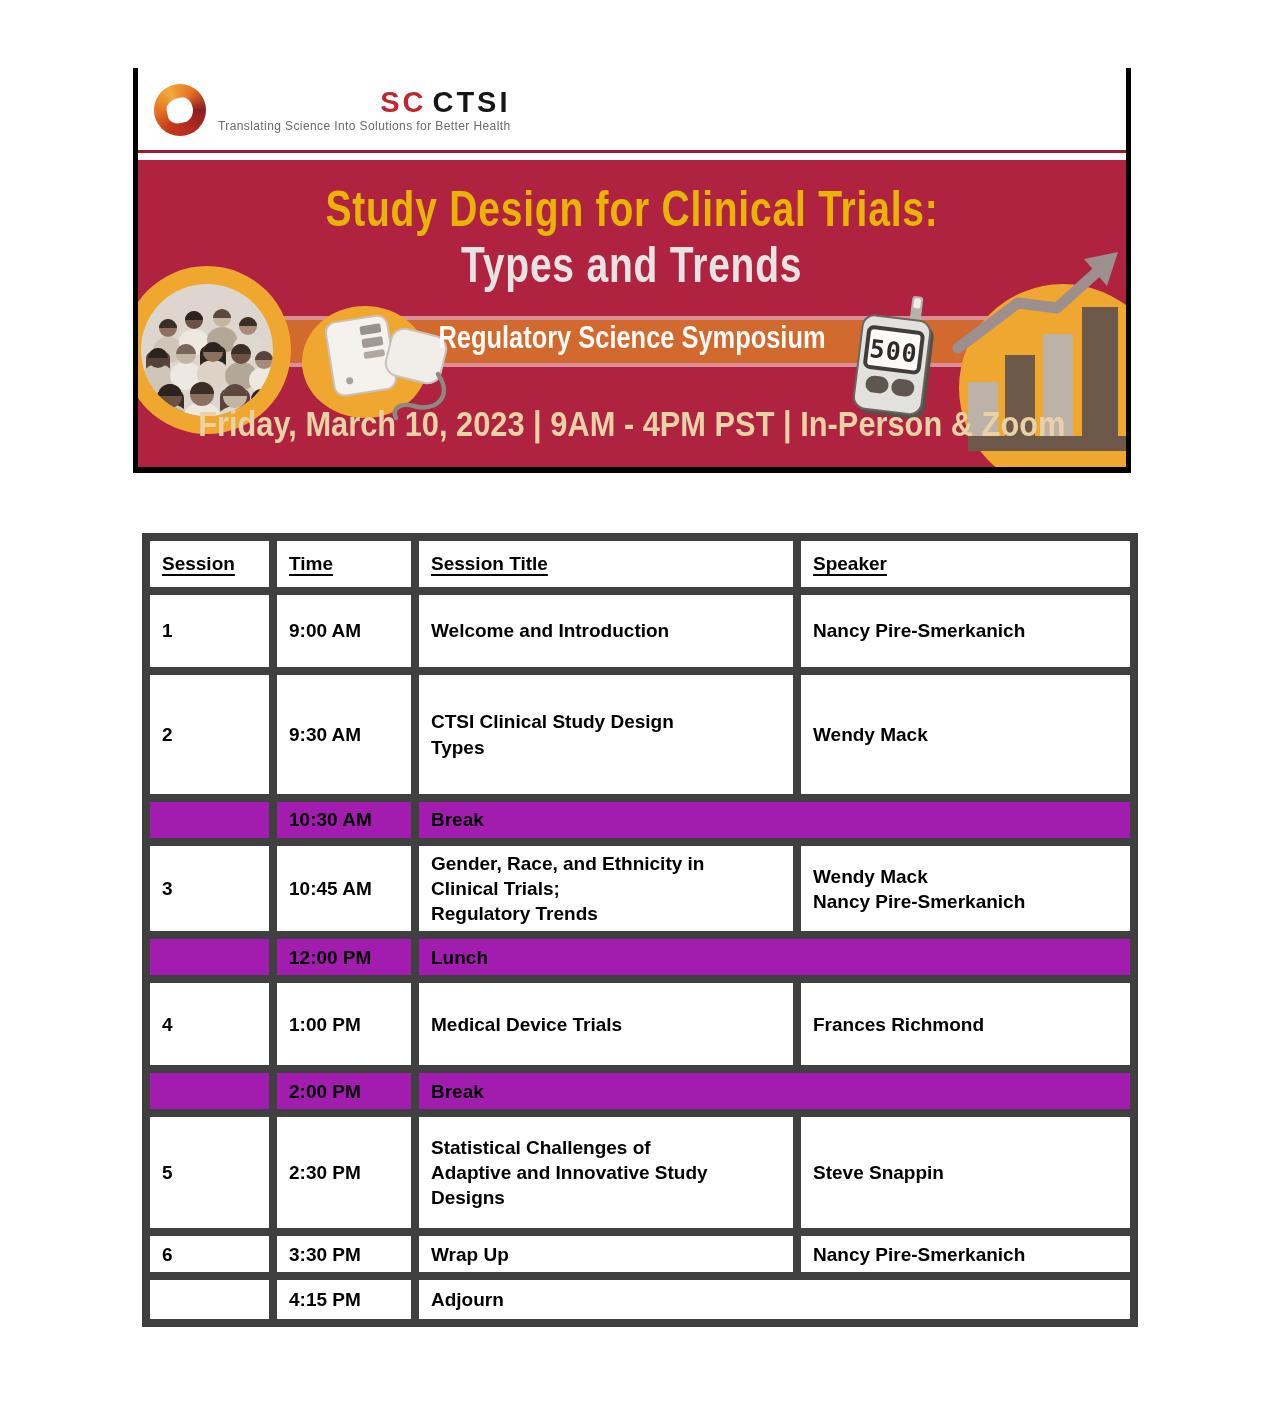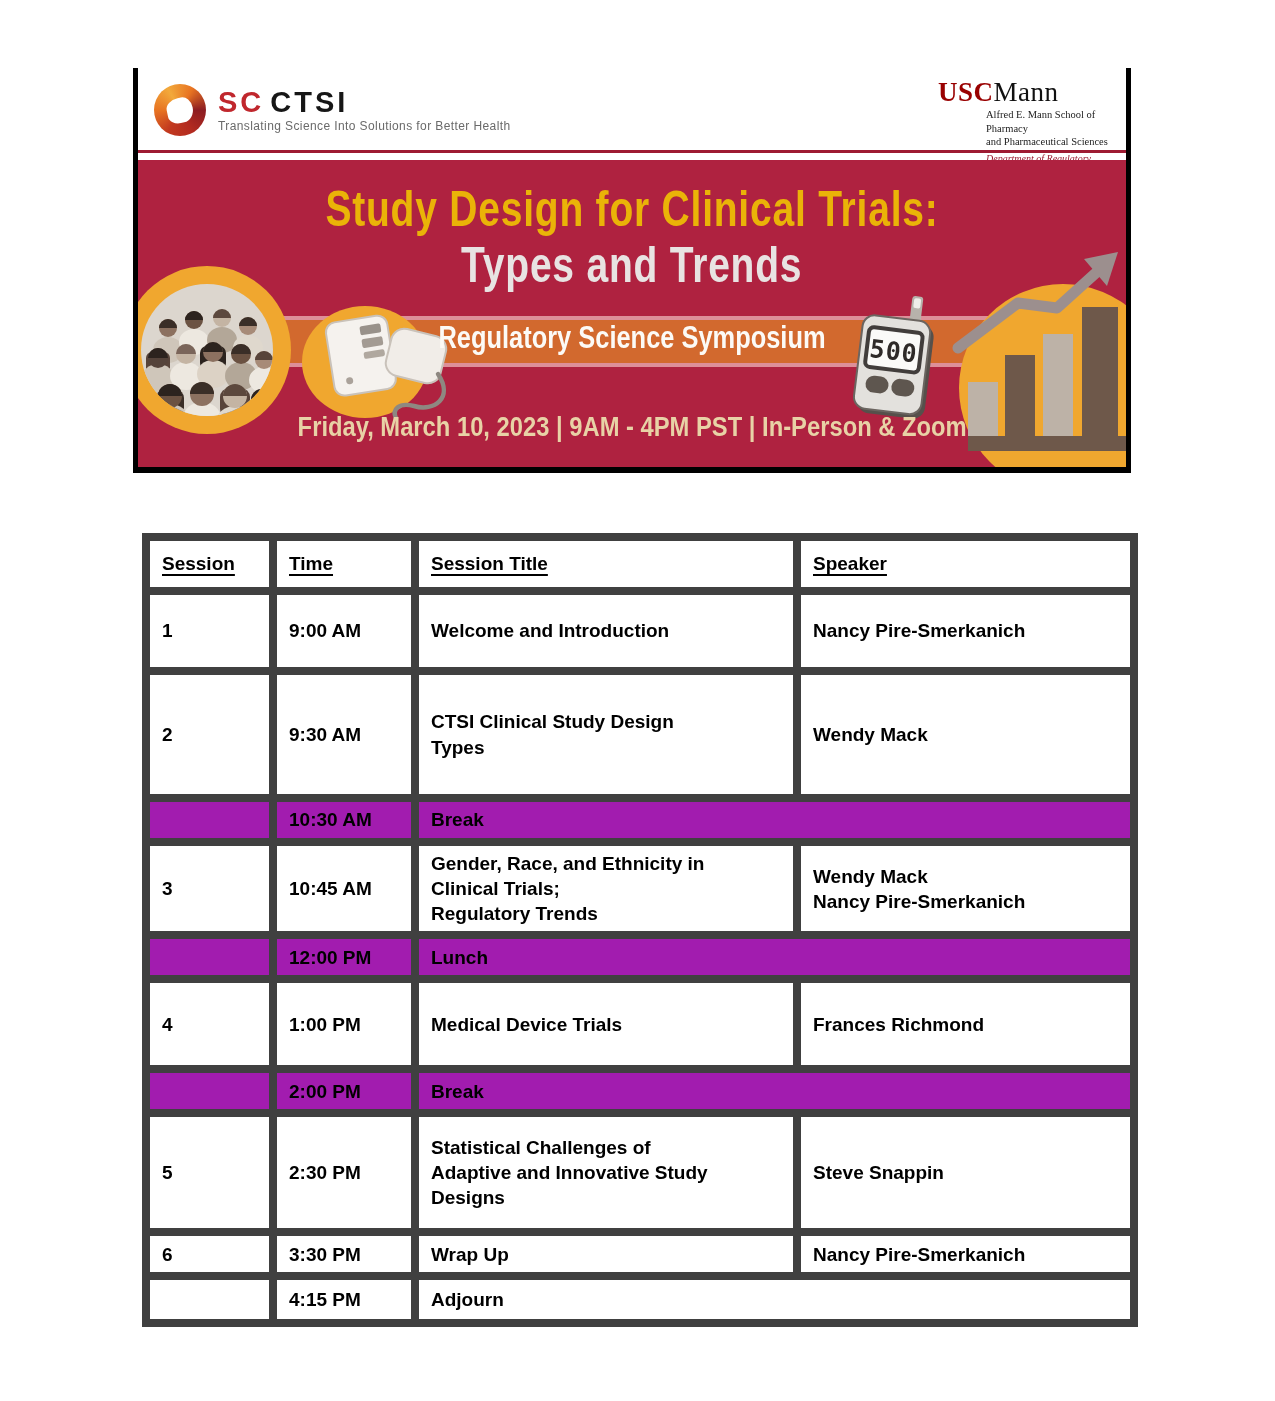--- a/index.html
+++ b/index.html
@@ -18,21 +18,21 @@
   .scctsi{position:absolute;left:16px;top:16px;display:flex;align-items:center;}
   .swirl{
     width:52px;height:52px;border-radius:50%;position:relative;
     background:conic-gradient(from 210deg,#c2391f,#e87422,#f2a93b,#e87422,#8c1d22,#b32b20,#c2391f);
   }
   .swirl::after{
     content:"";position:absolute;left:13px;top:14px;width:26px;height:25px;background:#fff;
     border-radius:58% 42% 50% 50% / 45% 55% 60% 40%;
     transform:rotate(-12deg);
   }
-  .scctsi-text{margin-left:12px;}
+  .scctsi-text{margin-left:12px;text-align:right;}
   .scctsi-word{font-size:29px;font-weight:800;letter-spacing:3px;line-height:30px;}
   .scctsi-word .sc{color:#c0272d;}
   .scctsi-word .ctsi{color:#161616;margin-left:6px;}
   .scctsi-tagline{font-size:12px;color:#6a6a6a;letter-spacing:.4px;margin-top:2px;}
   
   .uscmann{position:absolute;left:800px;top:10px;width:190px;font-family:"Liberation Serif",serif;}
   .uscmann-word{font-size:27px;line-height:28px;letter-spacing:.5px;}
   .uscmann-word .usc{color:#990000;font-weight:bold;}
   .uscmann-word .mann{color:#111;}
   .uscmann-school{margin-left:48px;font-size:10.5px;line-height:1.3;color:#222;margin-top:2px;white-space:pre-line;}
@@ -44,21 +44,21 @@
   .ribbon{position:absolute;left:0;top:156px;width:100%;z-index:1;}
   .ribbon .pink{height:4px;background:#dd8f99;}
   .ribbon .orange{height:43px;background:#d2692e;}
   .banner svg.decor{position:absolute;left:0;top:0;z-index:2;}
   .b-text{position:absolute;left:0;right:0;text-align:center;z-index:3;font-weight:bold;}
   .b-text .cx{display:inline-block;transform:scaleX(.78);transform-origin:50% 50%;white-space:nowrap;}
   .b-title1{top:20px;font-size:50px;color:#eab308;letter-spacing:1px;}
   .b-title2{top:76px;font-size:50px;color:#e8e3e2;letter-spacing:1px;}
   .b-sub{top:160px;font-size:31px;color:#fcfaf6;}
   .b-sub .cx{transform:scaleX(.82);}
-  .b-date{top:252px;font-size:27px;color:#e8d2a6;}
+  .b-date{top:244px;font-size:35px;color:#e8d2a6;}
   .b-date .cx{transform:scaleX(.88);}
   
   #schedule-wrap{position:absolute;left:142px;top:533px;}
   table.schedule{border-collapse:collapse;table-layout:fixed;width:988px;border:5px solid #000;}
   .schedule th,.schedule td{
     border:8px solid #404040;padding:5px 12px;font-weight:bold;font-size:19px;
     line-height:1.32;color:#000;vertical-align:middle;text-align:left;
     white-space:pre-line;overflow:hidden;
   }
   .schedule th{text-decoration:underline;text-underline-offset:4px;text-decoration-thickness:2px;}
@@ -71,29 +71,20 @@
 
   <div class="logo-row">
     <div class="scctsi">
       <div class="swirl"></div>
       <div class="scctsi-text">
         <div class="scctsi-word">
           <span class="sc">SC</span><span class="ctsi">CTSI</span>
         </div>
         <div class="scctsi-tagline">Translating Science Into Solutions for Better Health</div>
       </div>
-    </div>
-    <div class="uscmann">
-      <div class="uscmann-word">
-        <span class="usc">USC</span><span class="mann">Mann</span>
-      </div>
-      <div class="uscmann-school">Alfred E. Mann School of Pharmacy
-and Pharmaceutical Sciences</div>
-      <div class="uscmann-dept">Department of Regulatory
-and Quality Sciences</div>
     </div>
   </div>
 
   <div class="sep-line"></div>
   <div class="sep-gap"></div>
 
   <div class="banner">
     <div class="ribbon">
       <div class="pink"></div>
         <div class="orange"></div>

